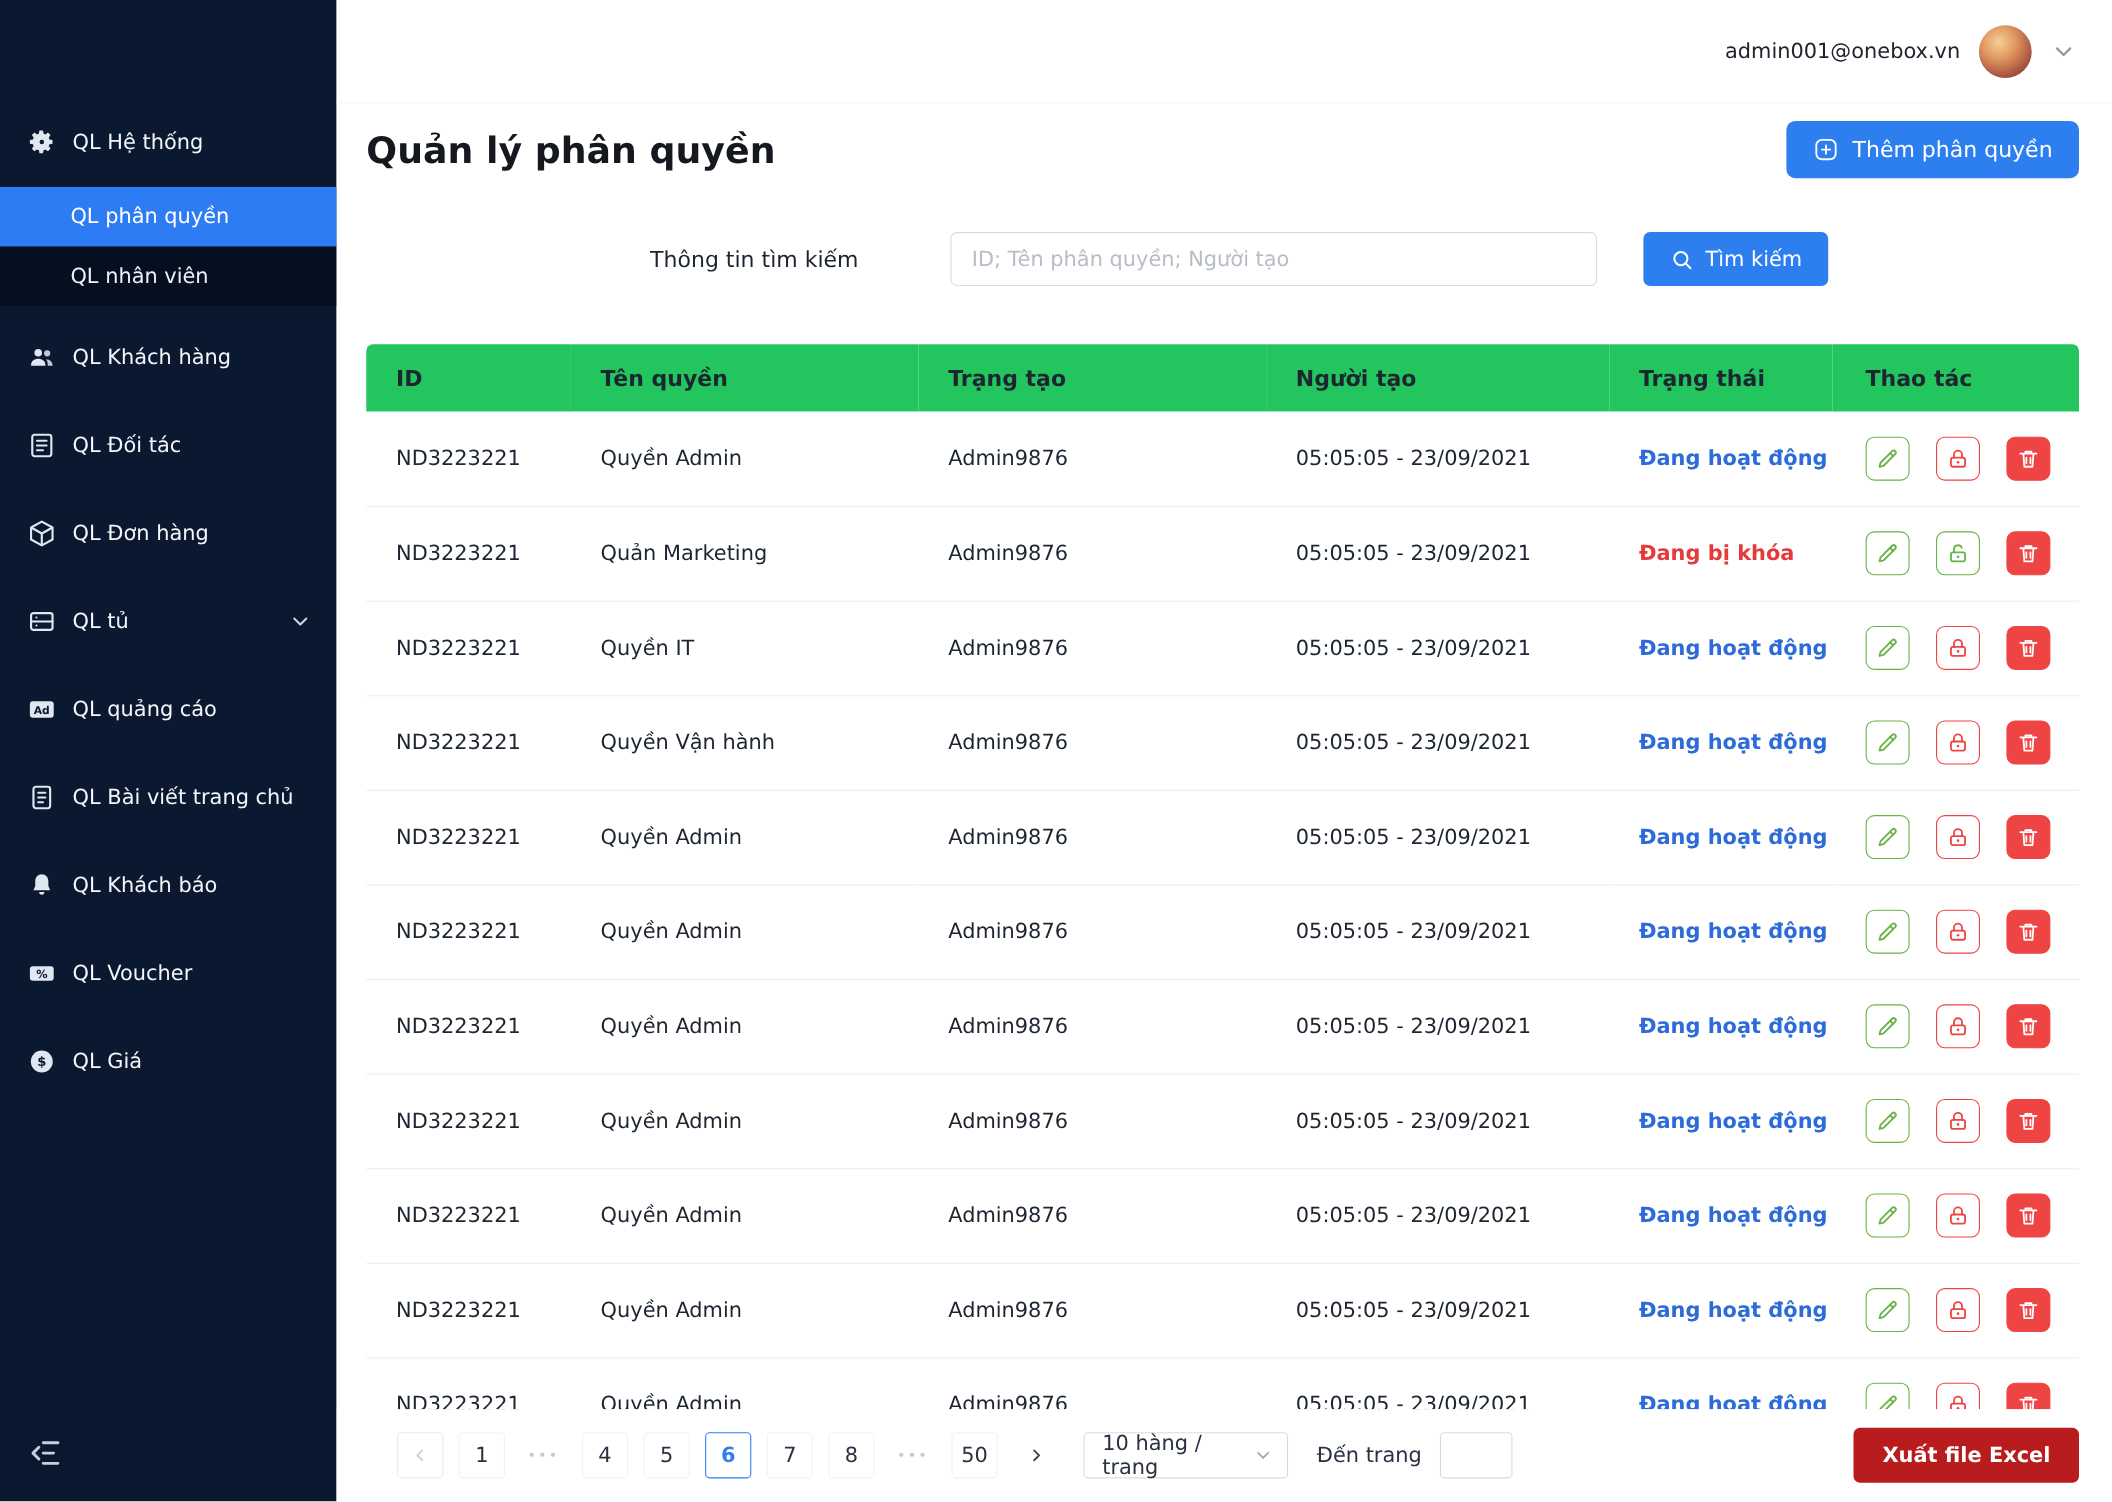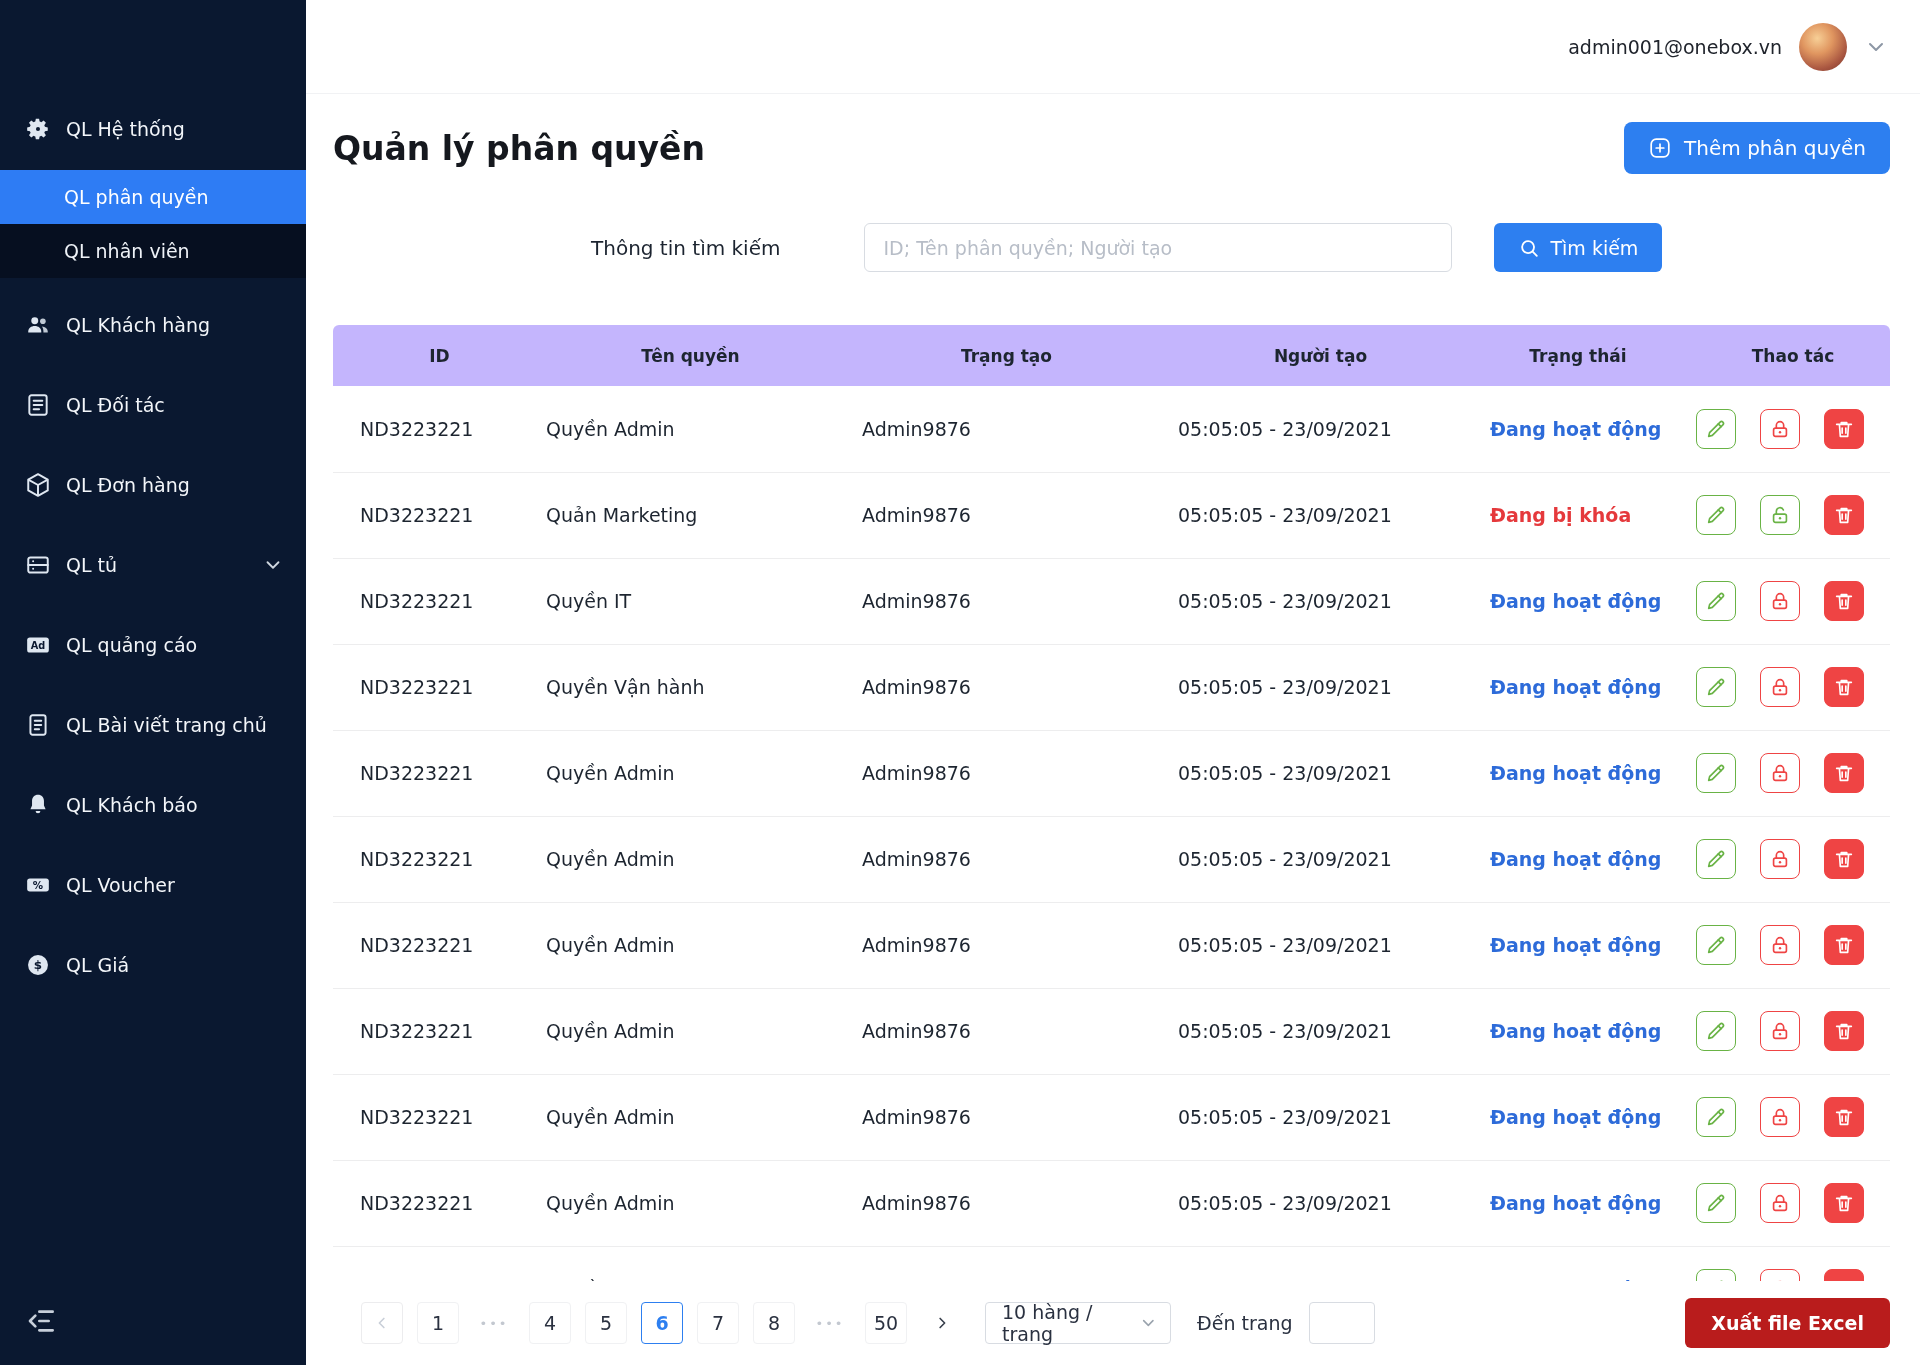--- a/index.html
+++ b/index.html
@@ -22,35 +22,35 @@
 .sb-collapse svg{width:100%;height:100%}
 
 .main{flex:1;display:flex;flex-direction:column;height:100%;min-width:0}
 .topbar{height:94px;flex-shrink:0;display:flex;align-items:center;justify-content:flex-end;padding-right:32px;border-bottom:1px solid #f1f2f4;background:#fff}
 .user{display:flex;align-items:center;gap:17px;cursor:pointer}
 .email{font-size:19px;color:#20242c}
 .avatar{width:48px;height:48px;border-radius:50%;background:radial-gradient(circle at 38% 32%,#f7cf96 0%,#e09660 35%,#a85540 70%,#6e3526 100%)}
 .chev-down{width:24px;height:24px;color:#8d97a5;display:inline-flex}
 .chev-down svg{width:100%;height:100%}
 .content{flex:1;position:relative;padding:0 30px 0 27px;overflow:hidden;background:#fff}
-.page-header{margin-top:28px;display:flex;align-items:center;justify-content:space-between}
+.page-header{margin-top:16px;display:flex;align-items:center;justify-content:space-between}
 h1{font-size:33px;font-weight:700;color:#15181e}
 .btn-primary{display:inline-flex;align-items:center;justify-content:center;gap:12px;height:52px;padding:0 24px;background:#2d7ff0;border:none;border-radius:8px;color:#fff;font-size:20px;font-family:inherit;cursor:pointer}
 .btn-icon{width:24px;height:24px;display:inline-flex}
 .btn-icon svg{width:100%;height:100%}
 
 .search-row{margin-top:49px;display:flex;align-items:center}
 .search-label{margin-left:258px;font-size:20px;font-weight:500;color:#1c2430}
 .search-input{margin-left:84px;width:588px;height:49px;border:1px solid #d8dce2;border-radius:6px;padding:0 18px;font-size:19px;font-family:inherit;color:#333;outline:none}
 .search-input::placeholder{color:#b7bdc7}
 .btn-search{height:49px;border-radius:6px;margin-left:42px;padding:16px 24px;gap:10px;font-size:19px}
 .btn-search .btn-icon{width:22px;height:22px}
 
 .perm-table{margin-top:53px;width:100%;border-collapse:collapse;table-layout:fixed}
-.perm-table th{height:61px;background:#c4b5fd;font-size:17px;font-weight:700;text-align:center;padding-left:27px;color:#1d2530}
+.perm-table th{height:61px;background:#22c55e;font-size:20px;font-weight:700;text-align:left;padding-left:27px;color:#1d2530}
 .perm-table th:first-child{border-radius:6px 0 0 0}
 .perm-table th:last-child{border-radius:0 6px 0 0;padding-left:30px}
 .perm-table td{height:86px;border-bottom:1px solid #ededee;font-size:19px;color:#1d2530;padding-left:27px;text-align:left}
 .perm-table td:last-child{padding-left:30px}
 .status{font-weight:700}
 .status.active{color:#2d6bd9}
 .status.locked{color:#e5393c}
 .act{display:inline-flex;align-items:center;justify-content:center;width:40px;height:40px;border-radius:8px;border:1.5px solid;background:#fff;cursor:pointer;vertical-align:middle}
 .act+.act{margin-left:24px}
 .act svg{width:22px;height:22px}

